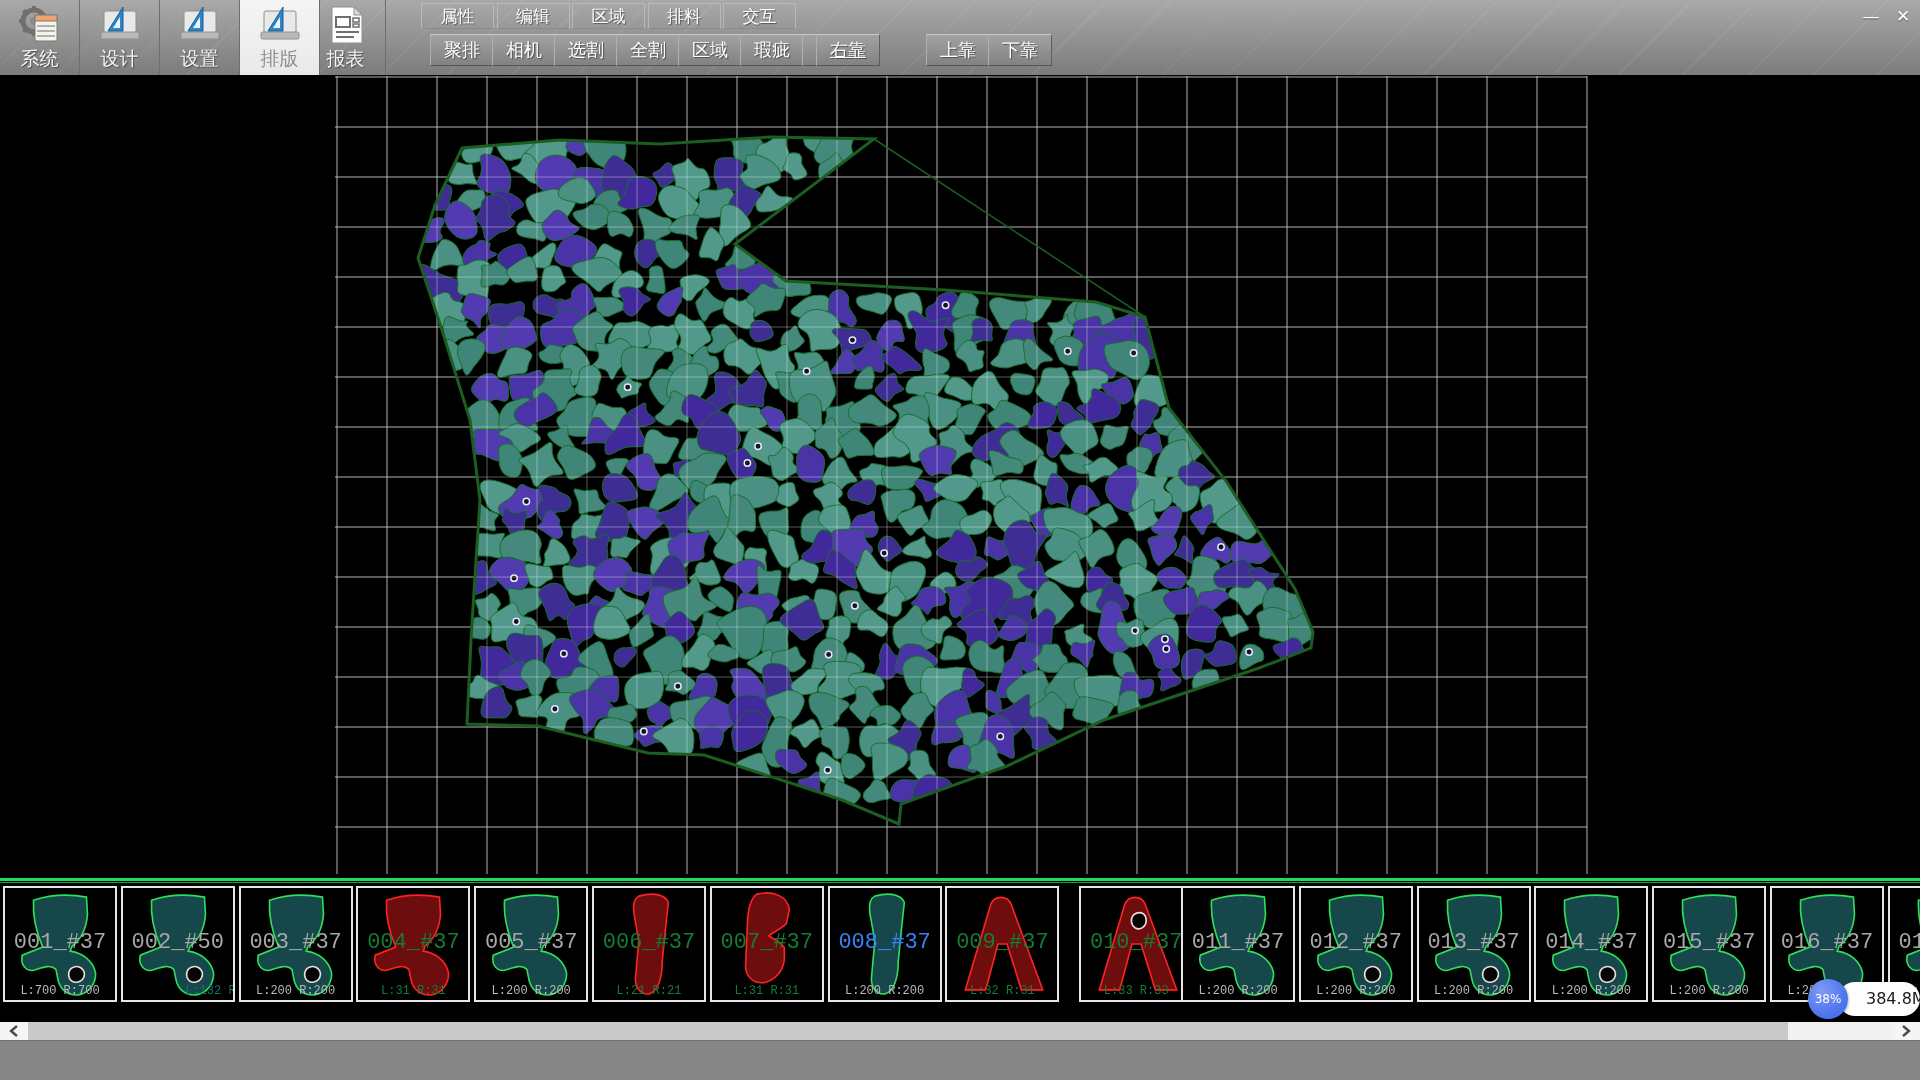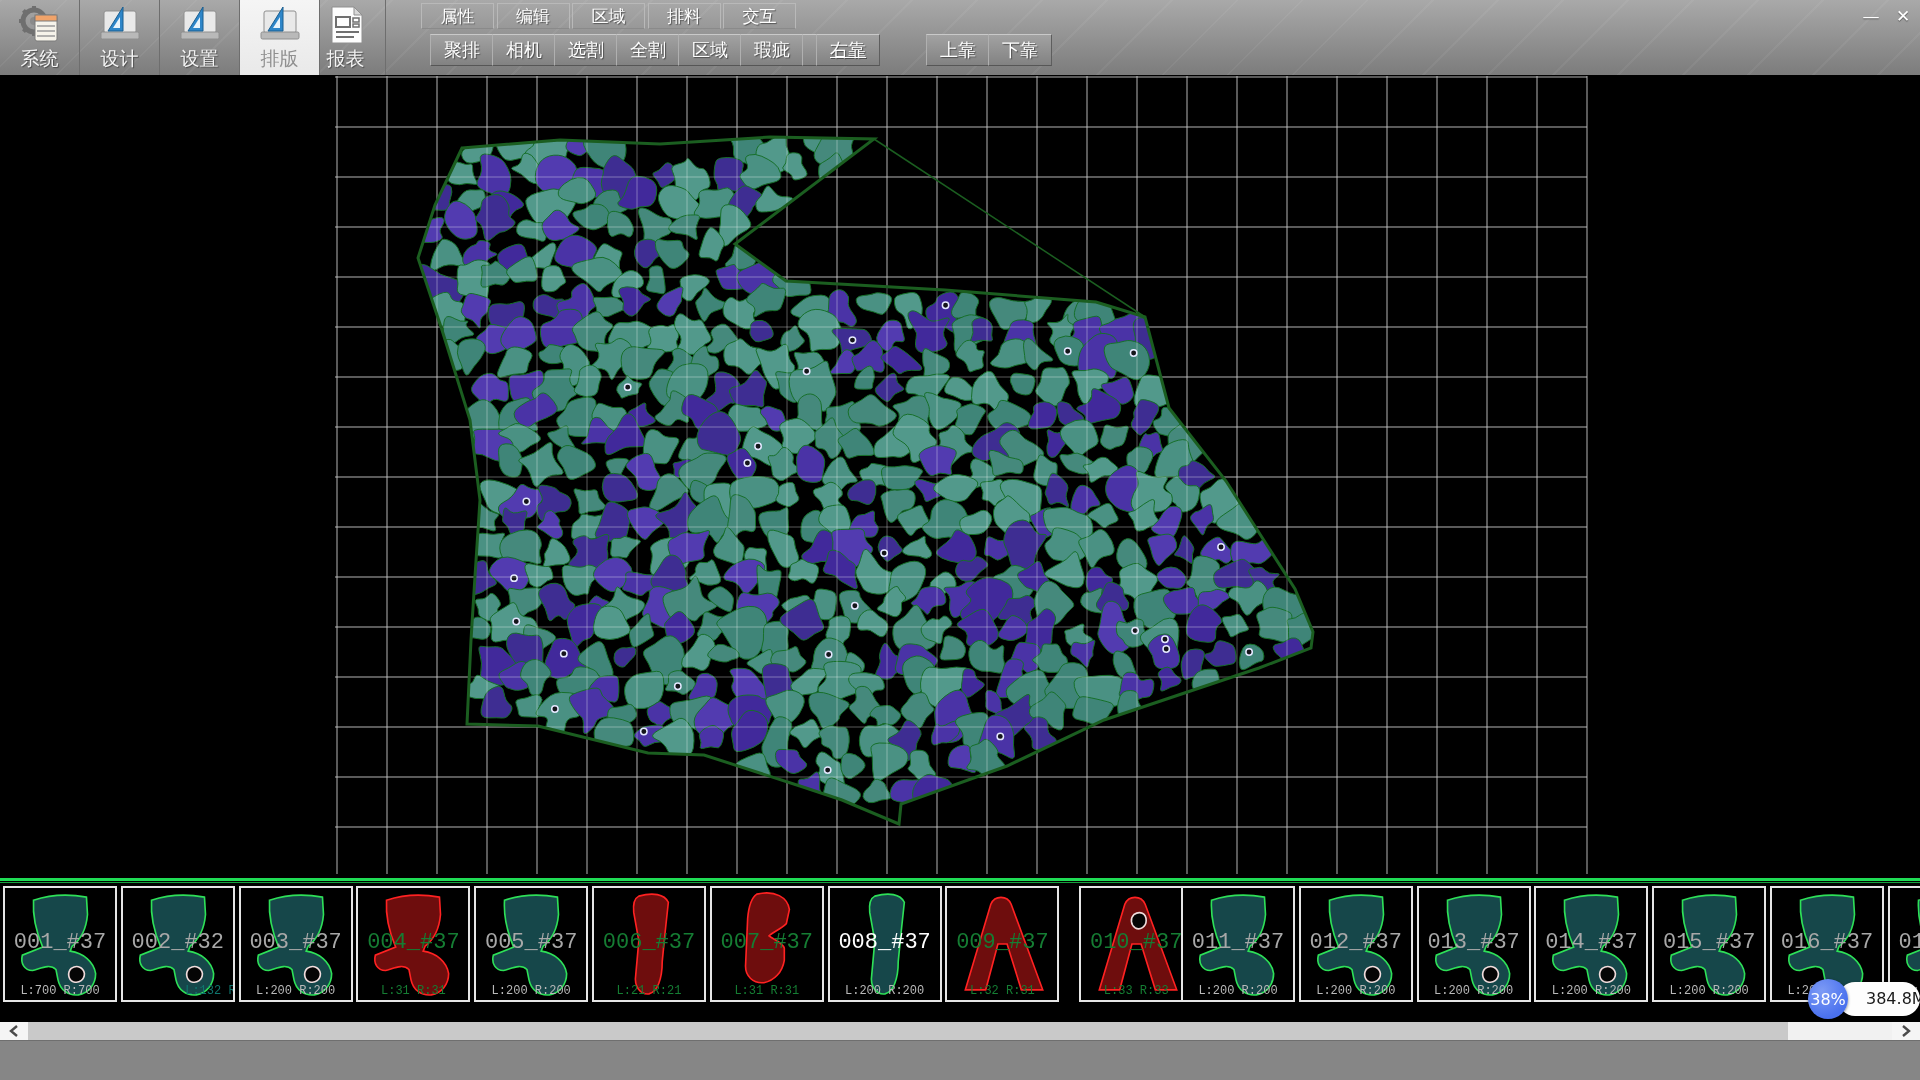--- a/index.html
+++ b/index.html
@@ -54,21 +54,21 @@
     font-family:"Liberation Mono","DejaVu Sans Mono",monospace;font-size:12px;}
 
   
   #badge{position:absolute;left:1808px;top:979px;width:112px;height:40px;z-index:30;}
   #badge .pill{position:absolute;left:30px;top:3px;width:82px;height:34px;background:#fdfdfd;
     border-radius:17px;box-shadow:0 1px 3px rgba(0,0,0,.45);}
   #badge .pill span{position:absolute;left:28px;top:7px;font-size:16px;color:#1a1a1a;}
   #badge .circle{position:absolute;left:0;top:0;width:40px;height:40px;border-radius:50%;
     background:radial-gradient(circle at 35% 30%, #7d9bf5, #4a71ee 70%);
     box-shadow:0 1px 3px rgba(0,0,0,.5);display:flex;align-items:center;justify-content:center;}
-  #badge .circle span{color:#fff;font-size:16px;}
+  #badge .circle span{color:#fff;font-size:12px;}
 
   
   #hscroll{position:absolute;left:0;top:1022px;width:1920px;height:18px;background:#f1f1f1;}
   .scroll-arrow{position:absolute;top:0;width:28px;height:18px;background:#f5f5f5;
     display:flex;align-items:center;justify-content:center;}
   #hscroll .thumb{position:absolute;left:28px;top:0;width:1760px;height:18px;background:#c9c9c9;}
   #statusbar{position:absolute;left:0;top:1040px;width:1920px;height:40px;background:#868686;
     border-top:1px solid #6f6f6f;}
 </style>
 </head>
@@ -776,21 +776,21 @@
           <path d="M59,79 C65,75 71,78 72,84 C72,90 67,94 61,92 C56,90 55,83 59,79 Z" fill="#050505" stroke="#f0dcdc" stroke-width="1.6"></path>
         </svg>
         <div class="thumb-name" style="color: rgb(168, 168, 168);">001_#37</div>
         <div class="thumb-lr" style="color: rgb(185, 185, 185);">L:700 R:700</div>
       </div>
       <div class="thumb-cell" style="left: 120.8px;">
         <svg width="110" height="112" viewBox="0 0 96 110">
           <path d="M22,12 C40,6 58,6 74,9 L75,26 C74,38 69,50 60,57 L58,62 C71,64 81,72 83,84 C83,95 76,103 66,105 C56,106 48,100 46,90 L44,80 C38,74 29,79 21,81 C13,81 9,74 11,66 L31,58 C25,44 21,28 22,12 Z" fill="#16474a" stroke="#2ee058" stroke-width="1.6"></path>
           <path d="M59,79 C65,75 71,78 72,84 C72,90 67,94 61,92 C56,90 55,83 59,79 Z" fill="#050505" stroke="#f0dcdc" stroke-width="1.6"></path>
         </svg>
-        <div class="thumb-name" style="color: rgb(168, 168, 168);">002_#32</div>
+        <div class="thumb-name" style="color: rgb(168, 168, 168);">002_#50</div>
         <div class="thumb-lr" style="color: #0f766e; padding-left: 47px;">L:132 R:132</div>
       </div>
       <div class="thumb-cell" style="left: 238.6px;">
         <svg width="110" height="112" viewBox="0 0 96 110">
           <path d="M22,12 C40,6 58,6 74,9 L75,26 C74,38 69,50 60,57 L58,62 C71,64 81,72 83,84 C83,95 76,103 66,105 C56,106 48,100 46,90 L44,80 C38,74 29,79 21,81 C13,81 9,74 11,66 L31,58 C25,44 21,28 22,12 Z" fill="#16474a" stroke="#2ee058" stroke-width="1.6"></path>
           <path d="M59,79 C65,75 71,78 72,84 C72,90 67,94 61,92 C56,90 55,83 59,79 Z" fill="#050505" stroke="#f0dcdc" stroke-width="1.6"></path>
         </svg>
         <div class="thumb-name" style="color: rgb(168, 168, 168);">003_#37</div>
         <div class="thumb-lr" style="color: rgb(185, 185, 185);">L:200 R:200</div>
       </div>
@@ -819,21 +819,21 @@
         <svg width="110" height="112" viewBox="0 0 96 110">
           <path d="M38,6 C56,2 68,9 70,21 L67,35 C61,41 54,43 50,47 C55,51 63,53 65,59 L65,71 C63,83 55,91 45,93 C35,94 26,87 27,75 L29,30 C30,18 32,10 38,6 Z" fill="#6e0d0d" stroke="#ff2222" stroke-width="1.6"></path>
         </svg>
         <div class="thumb-name" style="color: rgb(21, 125, 51);">007_#37</div>
         <div class="thumb-lr" style="color: rgb(21, 125, 51);">L:31 R:31</div>
       </div>
       <div class="thumb-cell" style="left: 827.6px;">
         <svg width="110" height="112" viewBox="0 0 96 110">
           <path d="M38,8 C52,4 63,6 67,14 L64,42 L61,72 C61,90 56,102 48,104 C40,105 33,97 35,85 L38,52 L33,24 C32,14 34,10 38,8 Z" fill="#16474a" stroke="#2ee058" stroke-width="1.6"></path>
         </svg>
-        <div class="thumb-name" style="color: #ffffff;">008_#37</div>
+        <div class="thumb-name" style="color: #3b82f6;">008_#37</div>
         <div class="thumb-lr" style="color: rgb(185, 185, 185);">L:200 R:200</div>
       </div>
       <div class="thumb-cell" style="left: 945.4px;">
         <svg width="110" height="112" viewBox="0 0 96 110">
           <path d="M12,100 L37,16 C41,7 53,7 57,16 L88,100 L67,100 L53,55 L44,55 L32,100 Z" fill="#6e0d0d" stroke="#ff2222" stroke-width="1.6"></path>
         </svg>
         <div class="thumb-name" style="color: rgb(21, 125, 51);">009_#37</div>
         <div class="thumb-lr" style="color: rgb(21, 125, 51);">L:32 R:31</div>
       </div>
       <div class="thumb-cell" style="left: 1063.2px; margin-left: 16px;">

